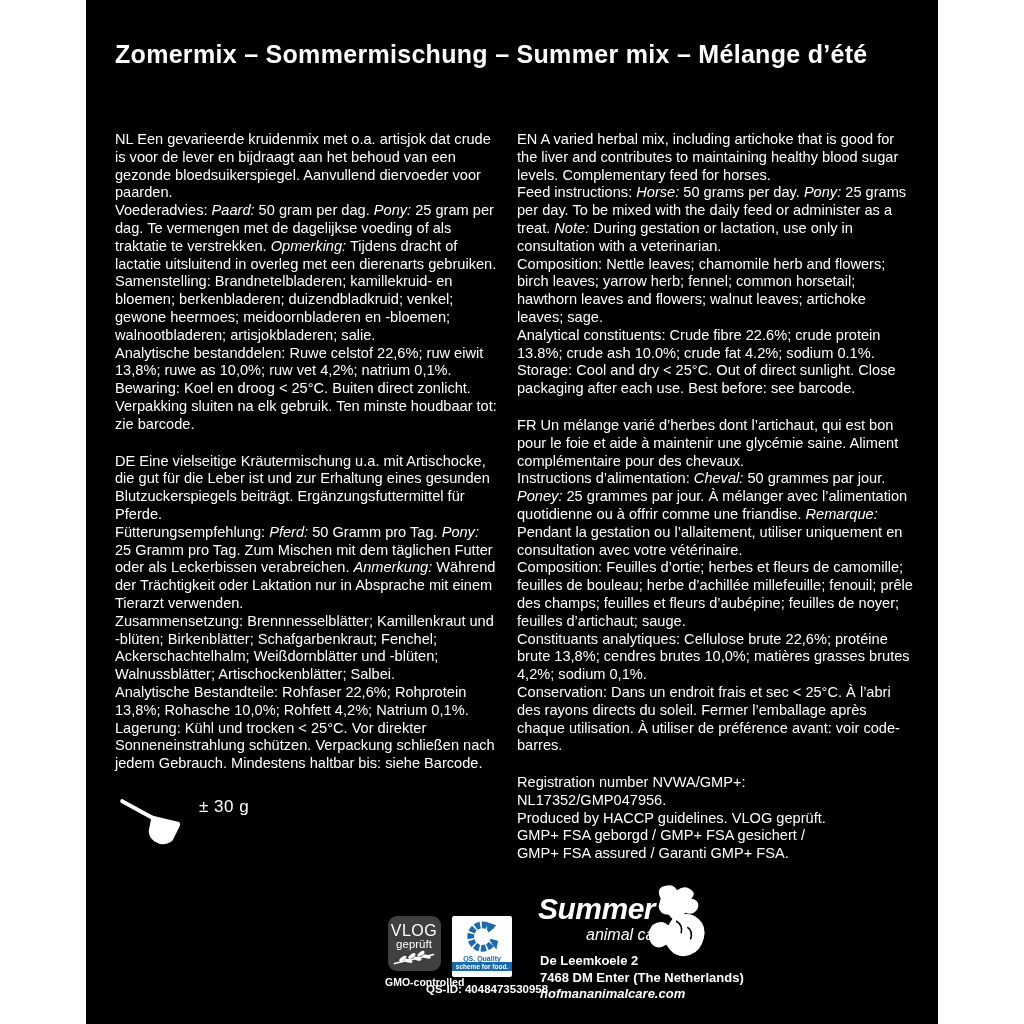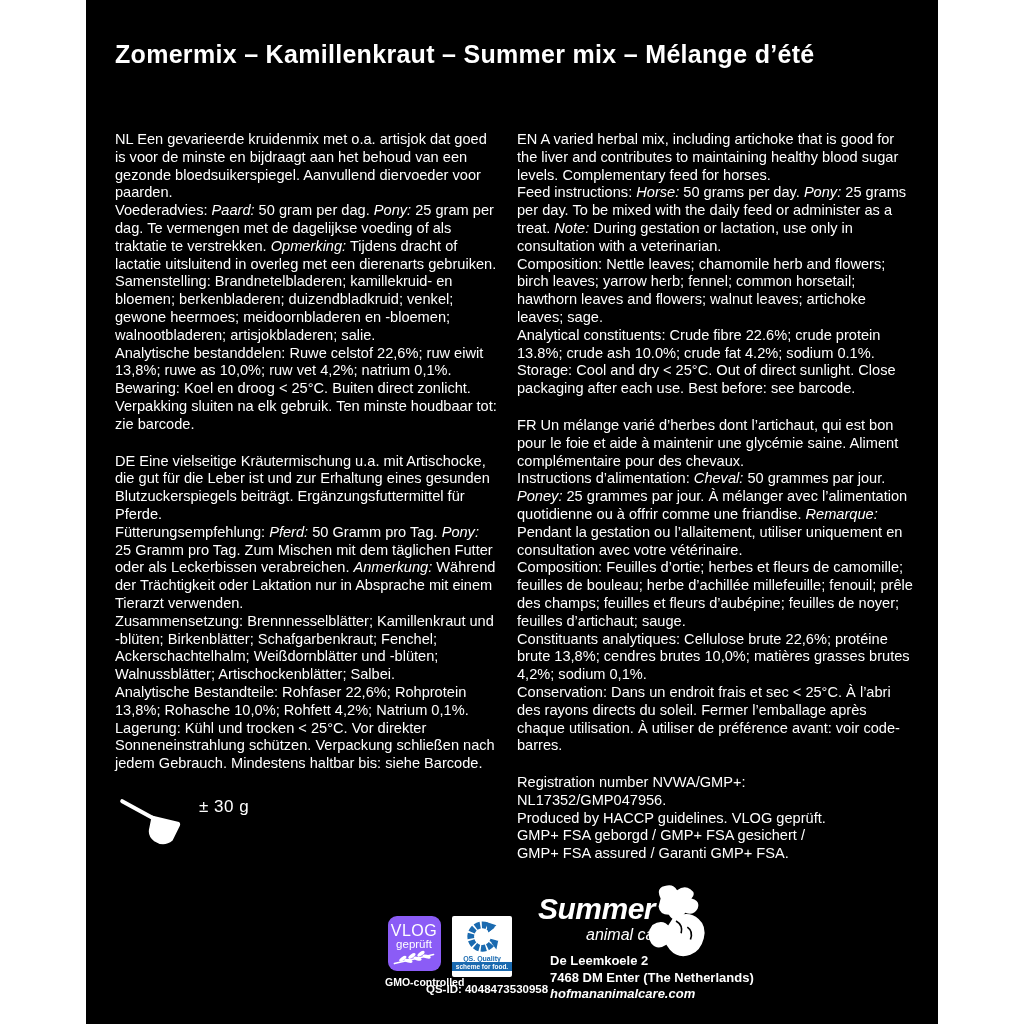--- a/index.html
+++ b/index.html
@@ -45,36 +45,36 @@
   .qs-text { font-size:7px; font-weight:700; line-height:7px; }
   .qs-strip { width:100%; font-size:6.5px; font-weight:700; line-height:9px; text-align:center; color:#ffffff; }
   .qs-id { position:absolute; left:332px; top:983px; font-size:11.5px; font-weight:700; white-space:nowrap;margin-left:8px; }
 
   .hofman-name {
     position:absolute; left:452px; top:892px; font-size:30px; font-weight:700;
     font-style:italic; letter-spacing:-0.5px; white-space:nowrap;
   }
   .hofman-tag { position:absolute; left:500px; top:926px; font-size:16px; font-style:italic; font-weight:400; white-space:nowrap; }
   .hofman-animals { position:absolute; left:556px; top:884px; }
-  .hofman-addr { position:absolute; left:464px; top:953px; font-size:13px; font-weight:700; line-height:16.5px; }
+  .hofman-addr { position:absolute; left:454px; top:953px; font-size:13px; font-weight:700; line-height:16.5px; }
   .hofman-site { font-style:italic; }
 </style>
 </head>
 <body>
 
 <div class="page">
   <div class="panel">
 
-    <h1 class="title">Zomermix – Kamillenkraut – Summer mix – Mélange d’été</h1>
+    <h1 class="title">Zomermix – Sommermischung – Summer mix – Mélange d’été</h1>
 
     <div class="columns">
       <div class="col">
         <div>
             <div class="lang-block">
-              <p class="par"><span class="b">NL</span><span> Een gevarieerde kruidenmix met o.a. artisjok dat goed is voor de minste en bijdraagt aan het behoud van een gezonde bloedsuikerspiegel. Aanvullend diervoeder voor paarden.</span></p>
+              <p class="par"><span class="b">NL</span><span> Een gevarieerde kruidenmix met o.a. artisjok dat crude is voor de lever en bijdraagt aan het behoud van een gezonde bloedsuikerspiegel. Aanvullend diervoeder voor paarden.</span></p>
               <p class="par"><span class="b">Voederadvies:</span><span> </span><span class="i">Paard:</span><span> 50 gram per dag. </span><span class="i">Pony:</span><span> 25 gram per dag. Te vermengen met de dagelijkse voeding of als traktatie te verstrekken. </span><span class="i">Opmerking:</span><span> Tijdens dracht of lactatie uitsluitend in overleg met een dierenarts gebruiken.</span></p>
               <p class="par"><span class="b">Samenstelling:</span><span> Brandnetelbladeren; kamillekruid- en bloemen; berkenbladeren; duizendbladkruid; venkel; gewone heermoes; meidoornbladeren en -bloemen; walnootbladeren; artisjokbladeren; salie.</span></p>
               <p class="par"><span class="b">Analytische bestanddelen:</span><span> Ruwe celstof 22,6%; ruw eiwit 13,8%; ruwe as 10,0%; ruw vet 4,2%; natrium 0,1%.</span></p>
               <p class="par"><span class="b">Bewaring:</span><span> Koel en droog &lt; 25°C. Buiten direct zonlicht. Verpakking sluiten na elk gebruik. Ten minste houdbaar tot: zie barcode.</span></p>
             </div>
             <div class="lang-block">
               <p class="par"><span class="b">DE</span><span> Eine vielseitige Kräutermischung u.a. mit Artischocke, die gut für die Leber ist und zur Erhaltung eines gesunden Blutzuckerspiegels beiträgt. Ergänzungsfuttermittel für Pferde.</span></p>
               <p class="par"><span class="b">Fütterungsempfehlung:</span><span> </span><span class="i">Pferd:</span><span> 50 Gramm pro Tag. </span><span class="i">Pony:</span><span> 25 Gramm pro Tag. Zum Mischen mit dem täglichen Futter oder als Leckerbissen verabreichen. </span><span class="i">Anmerkung:</span><span> Während der Trächtigkeit oder Laktation nur in Absprache mit einem Tierarzt verwenden.</span></p>
               <p class="par"><span class="b">Zusammensetzung:</span><span> Brennnesselblätter; Kamillenkraut und -blüten; Birkenblätter; Schafgarbenkraut; Fenchel; Ackerschachtelhalm; Weißdornblätter und -blüten; Walnussblätter; Artischockenblätter; Salbei.</span></p>
               <p class="par"><span class="b">Analytische Bestandteile:</span><span> Rohfaser 22,6%; Rohprotein 13,8%; Rohasche 10,0%; Rohfett 4,2%; Natrium 0,1%.</span></p>
@@ -112,21 +112,21 @@
               <p class="par"><span>NL17352/GMP047956.</span></p>
               <p class="par"><span>Produced by HACCP guidelines. VLOG geprüft.</span></p>
               <p class="par"><span>GMP+ FSA geborgd / GMP+ FSA gesichert /</span></p>
               <p class="par"><span>GMP+ FSA assured / Garanti GMP+ FSA.</span></p>
             </div>
           </div>
       </div>
     </div>
 
     <div class="vlog-stack">
-      <div class="vlog-logo" style="background:#8b5cf6;">
+      <div class="vlog-logo" style="background:#404040;">
         <div class="vlog-line1">VLOG</div>
         <div class="vlog-line2">geprüft</div>
         <svg width="42" height="16" viewBox="0 0 60 22">
           <line x1="2" y1="19" x2="58" y2="6" stroke="#ffffff" stroke-width="2.2" stroke-linecap="round"></line>
           <g fill="#ffffff">
             <ellipse cx="14" cy="12" rx="6" ry="2.6" transform="rotate(-35 14 12)"></ellipse>
             <ellipse cx="22" cy="15" rx="6" ry="2.6" transform="rotate(15 22 15)"></ellipse>
             <ellipse cx="27" cy="8" rx="6" ry="2.6" transform="rotate(-35 27 8)"></ellipse>
             <ellipse cx="35" cy="12" rx="6" ry="2.6" transform="rotate(15 35 12)"></ellipse>
             <ellipse cx="40" cy="5" rx="6" ry="2.6" transform="rotate(-35 40 5)"></ellipse>

